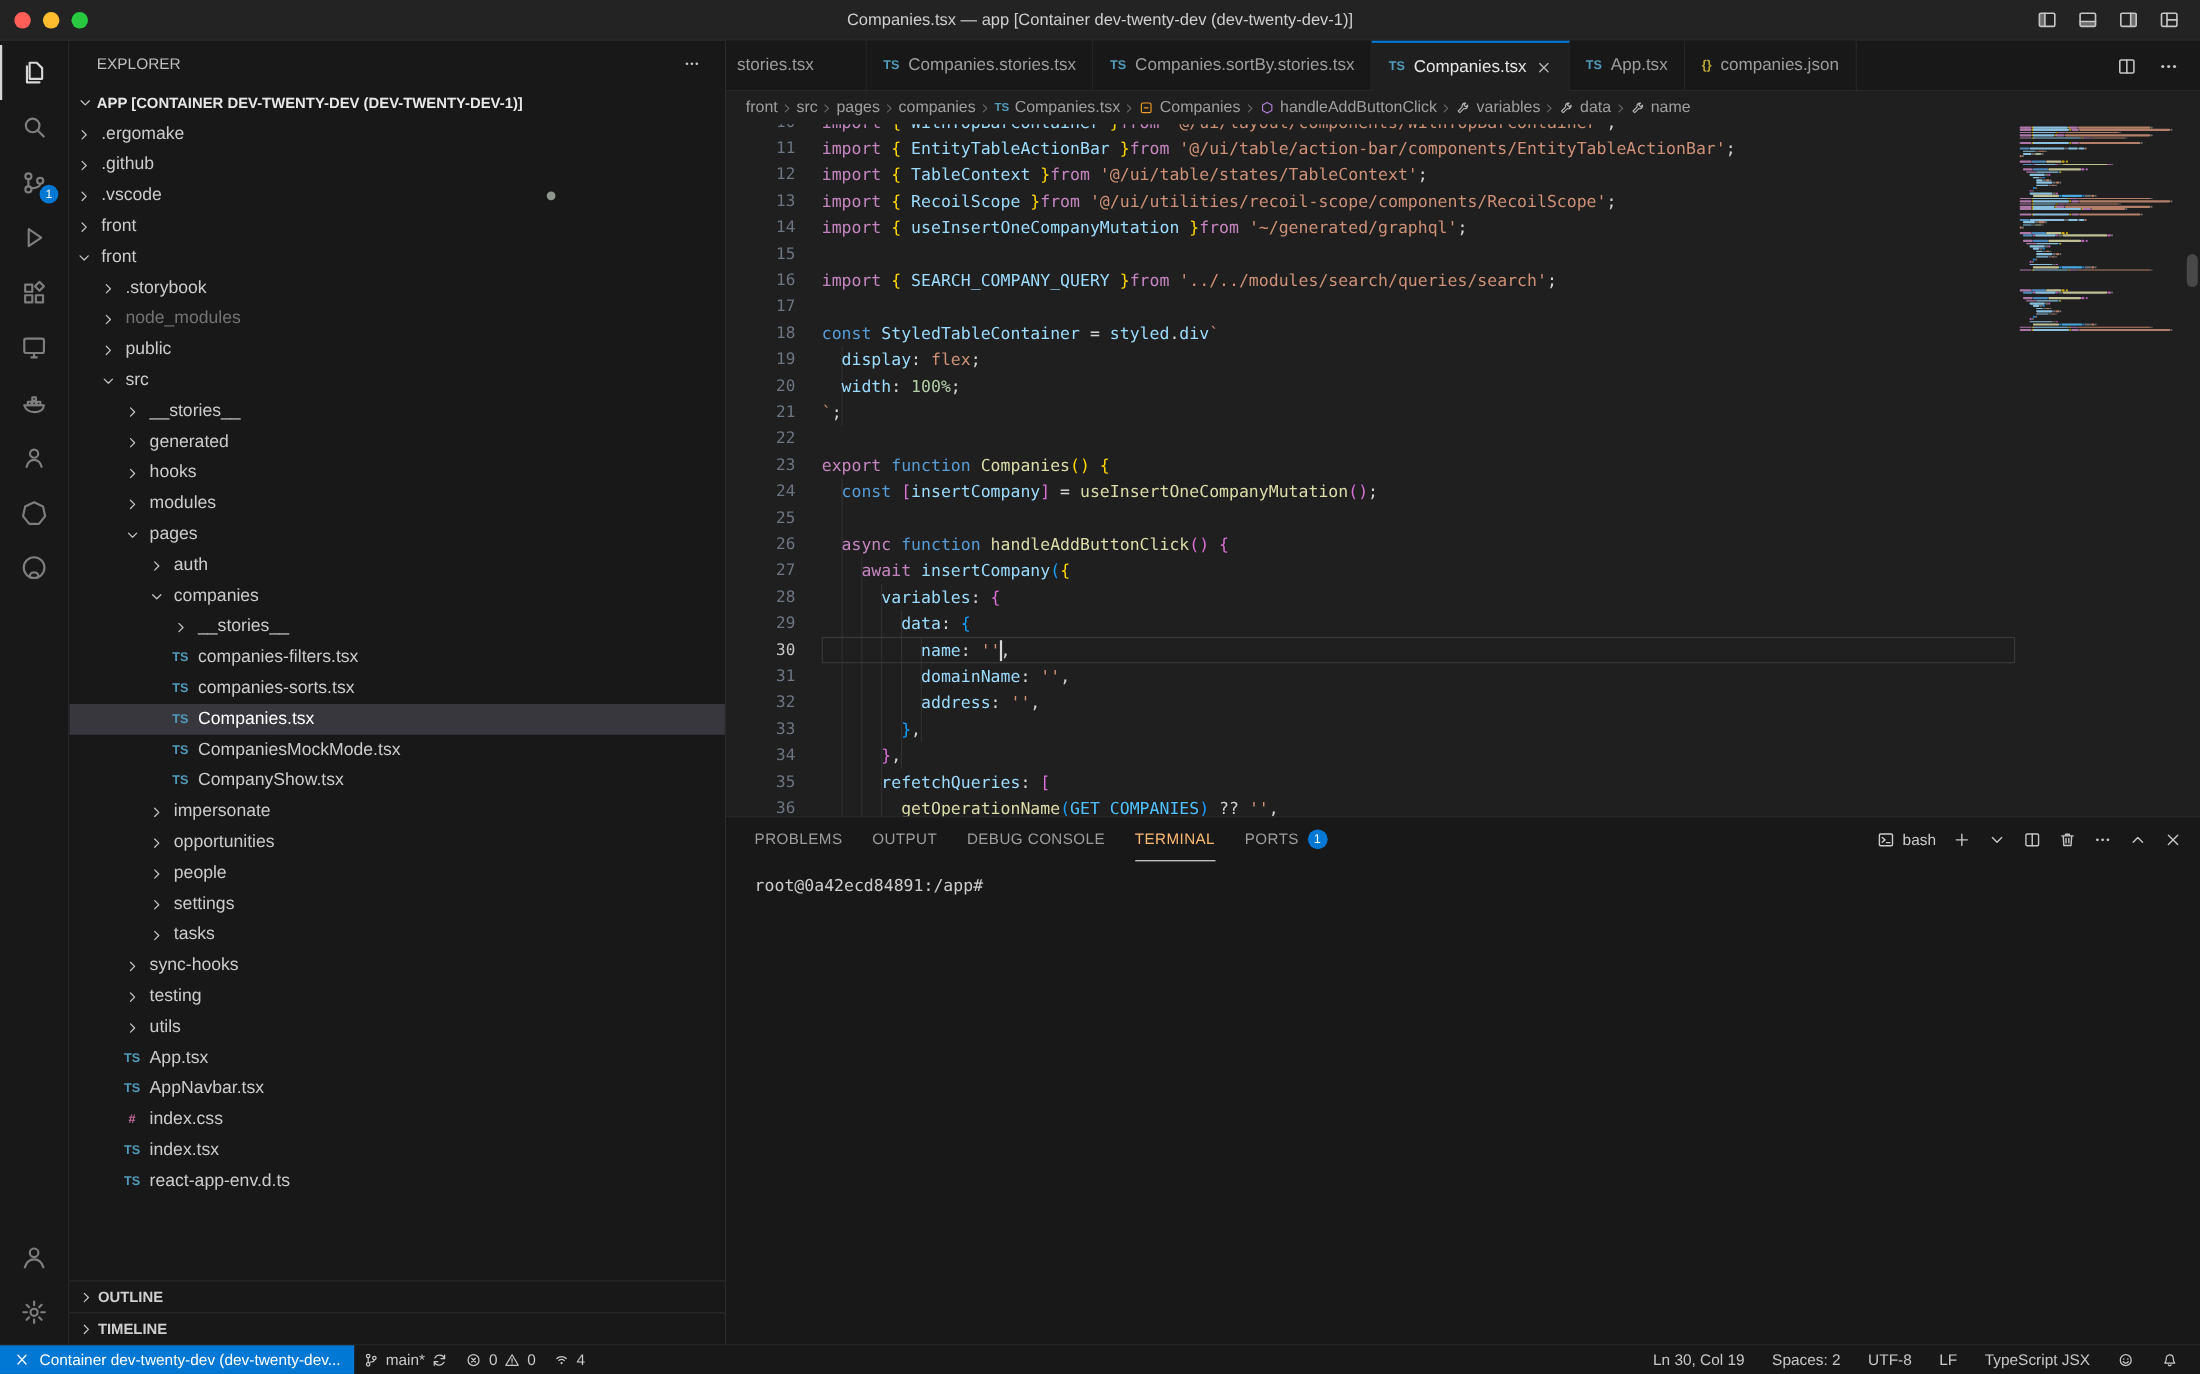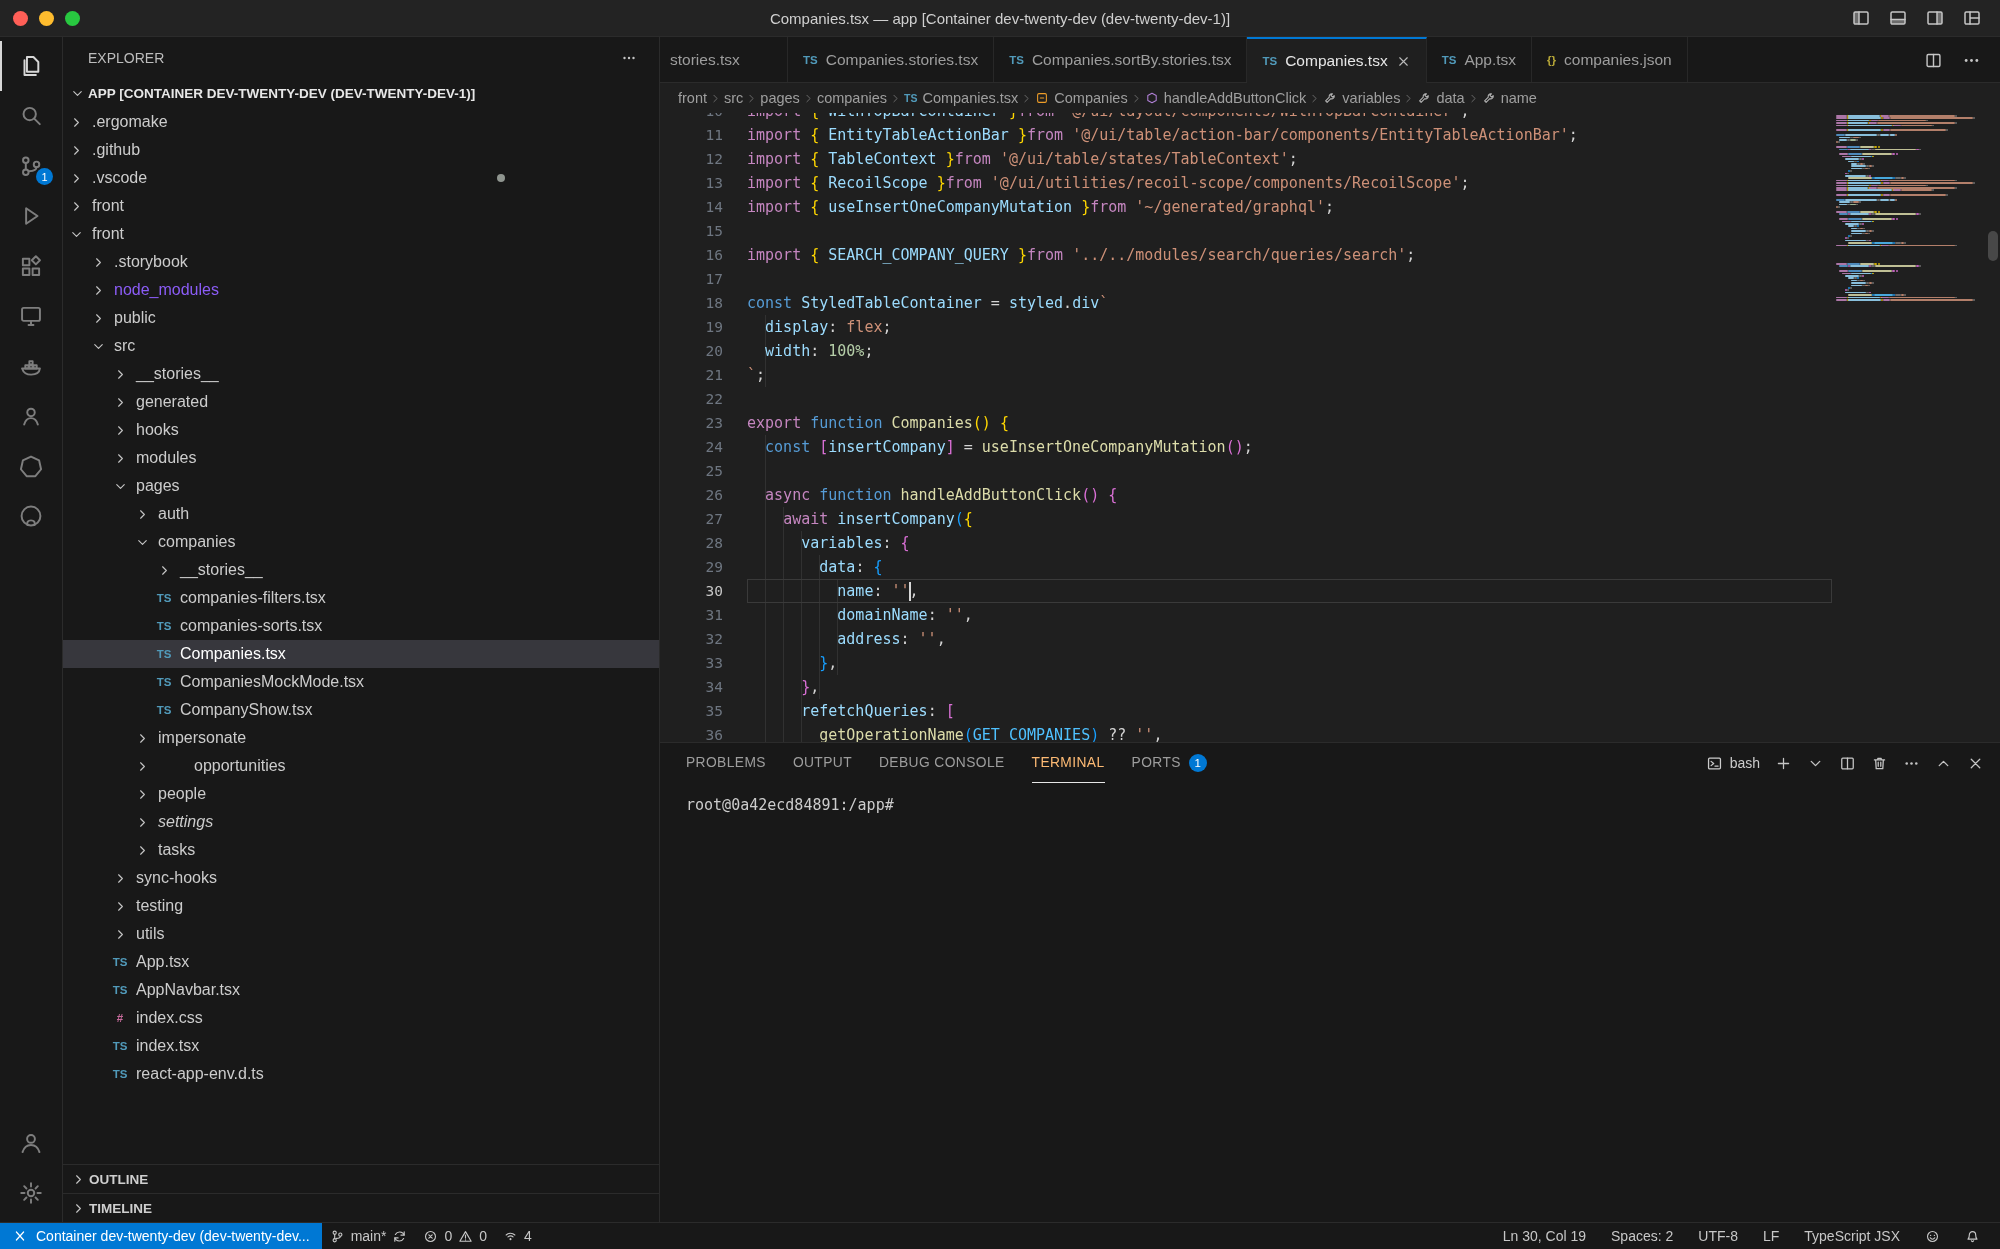--- a/index.html
+++ b/index.html
@@ -37,21 +37,21 @@
     display:flex;flex-direction:column;overflow:hidden}
   .sb-header{height:42px;flex:none;display:flex;align-items:center;
     padding:0 22px 0 25px;font-size:14px;color:#bdbdbd}
   .sb-actions{margin-left:auto;color:#c5c5c5;cursor:pointer}
   .section-header{height:29px;flex:none;display:flex;align-items:center;gap:2px;
     font-weight:bold;font-size:13.5px;color:#e7e7e7;padding-left:5px;white-space:nowrap;cursor:pointer}
   .tree{flex:none}
   .row{height:28px;display:flex;align-items:center;font-size:16px;color:#cccccc;
     white-space:nowrap;position:relative;cursor:pointer}
   .row.selected{background:#37373d;color:#fff}
-  .row.dim .lbl{color:#8b5cf6}
+  .row.dim .lbl{color:#737373}
   .twisty{width:18px;height:18px;color:#c5c5c5}
   .twisty svg{width:15px;height:15px}
   .fticon{width:18px;flex:none;font-weight:bold;font-size:11.5px;text-align:center;
     font-family:"Liberation Sans",sans-serif}
   .ft-ts{color:#519aba}.ft-css{color:#c76b9c}.ft-json{color:#b8a838}
   .lbl{margin-left:7px}
   .mod-dot{position:absolute;left:434px;top:10px;width:8px;height:8px;border-radius:50%;background:#8f958f}
   .sb-bottom{margin-top:auto}
   .srow{height:29px;display:flex;align-items:center;gap:2px;padding-left:6px;font-weight:bold;
     font-size:13.5px;color:#cfcfcf;border-top:1px solid #2b2b2b;cursor:pointer}
@@ -452,37 +452,37 @@
           <span class="lbl">CompanyShow.tsx</span>
         </div>
         <div class="row" style="padding-left: 70px;">
           <span class="icon twisty">
             <svg viewBox="0 0 16 16" fill="none" stroke="currentColor" stroke-width="1.2" stroke-linecap="round" stroke-linejoin="round">
               <path d="M6 4l4 4-4 4"></path>
             </svg>
           </span>
           <span class="lbl">impersonate</span>
         </div>
-        <div class="row" style="padding-left: 70px; gap: 36px;">
+        <div class="row" style="padding-left: 70px;">
           <span class="icon twisty">
             <svg viewBox="0 0 16 16" fill="none" stroke="currentColor" stroke-width="1.2" stroke-linecap="round" stroke-linejoin="round">
               <path d="M6 4l4 4-4 4"></path>
             </svg>
           </span>
           <span class="lbl">opportunities</span>
         </div>
         <div class="row" style="padding-left: 70px;">
           <span class="icon twisty">
             <svg viewBox="0 0 16 16" fill="none" stroke="currentColor" stroke-width="1.2" stroke-linecap="round" stroke-linejoin="round">
               <path d="M6 4l4 4-4 4"></path>
             </svg>
           </span>
           <span class="lbl">people</span>
         </div>
-        <div class="row" style="padding-left: 70px; font-style: italic;">
+        <div class="row" style="padding-left: 70px;">
           <span class="icon twisty">
             <svg viewBox="0 0 16 16" fill="none" stroke="currentColor" stroke-width="1.2" stroke-linecap="round" stroke-linejoin="round">
               <path d="M6 4l4 4-4 4"></path>
             </svg>
           </span>
           <span class="lbl">settings</span>
         </div>
         <div class="row" style="padding-left: 70px;">
           <span class="icon twisty">
             <svg viewBox="0 0 16 16" fill="none" stroke="currentColor" stroke-width="1.2" stroke-linecap="round" stroke-linejoin="round">

